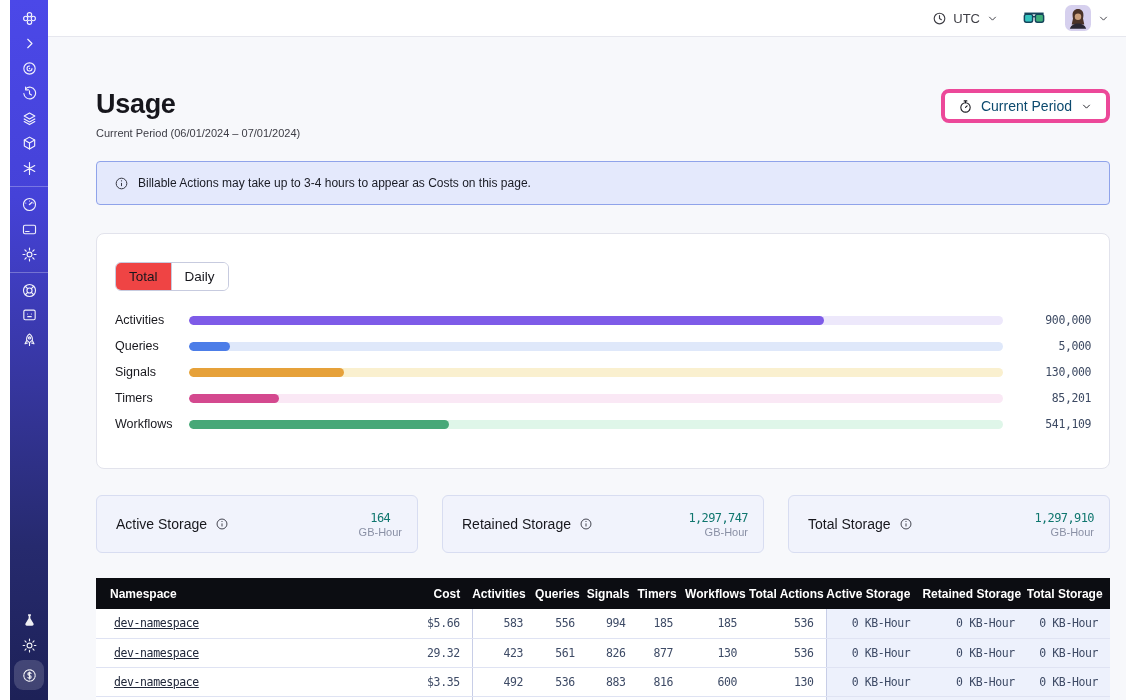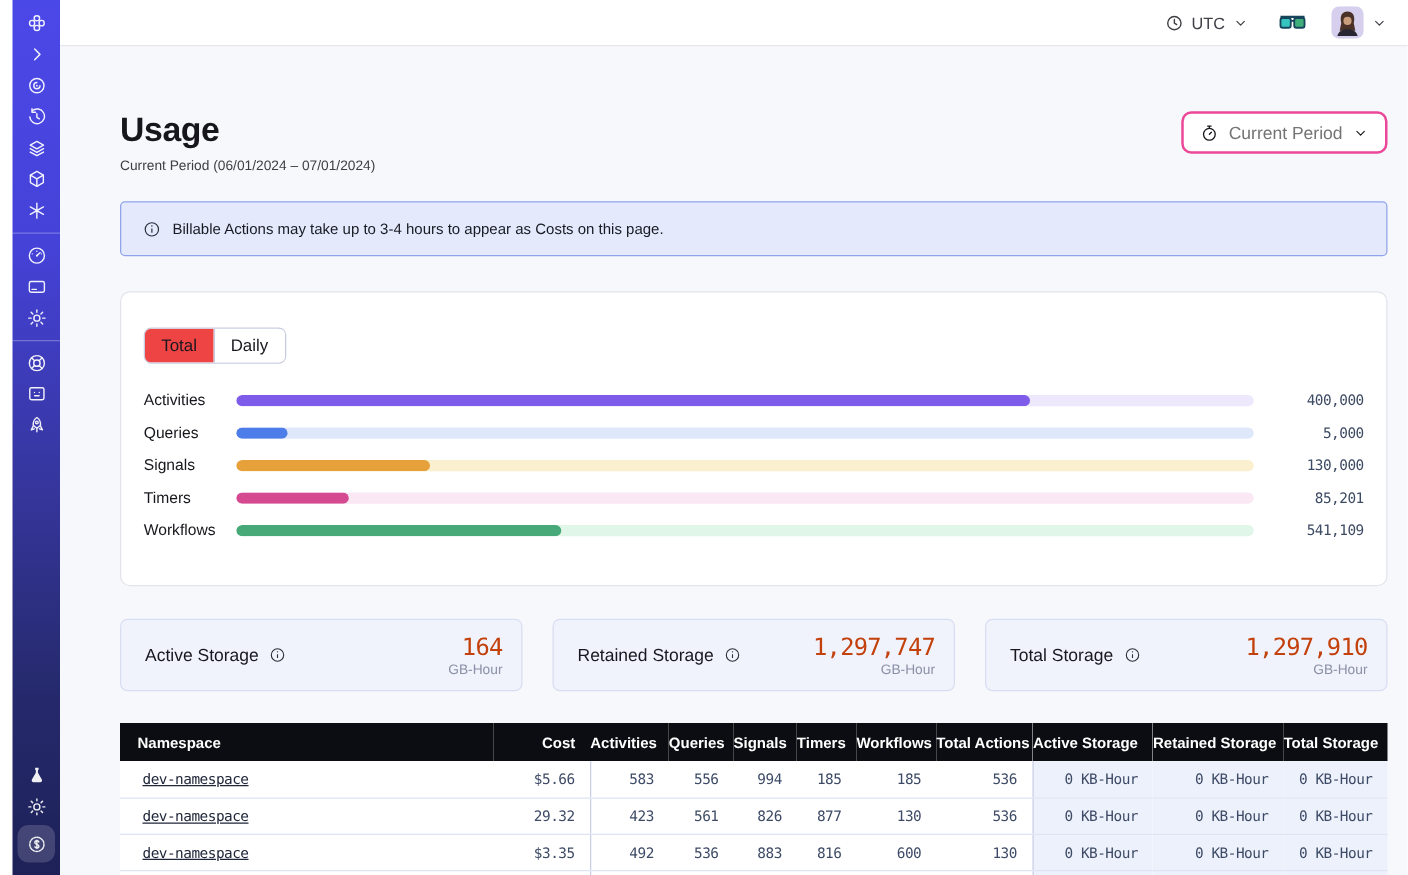--- a/index.html
+++ b/index.html
@@ -29,23 +29,23 @@
   .glasses { cursor:pointer; display:flex; margin-right:10px; }
   .avatar-wrap { display:flex; align-items:center; gap:6px; cursor:pointer; }
 
   
   .main { position:absolute; left:48px; right:0; top:37px; bottom:0; background:#f7f8fb; overflow:hidden; }
   .content { margin:0 16px 0 48px; }
 
   .page-head { display:flex; justify-content:space-between; align-items:flex-start; margin-top:52px; }
   .page-title { font-size:27px; font-weight:600; color:#16161c; letter-spacing:-.3px; }
   .page-sub { margin-top:7px; font-size:11px; color:#3d3d45; }
-  .period-btn { height:34px; background:#fff; border:2px solid #ec4899; border-radius:8px;
+  .period-btn { height:34px; background:#fff; border:4px solid #ec4899; border-radius:8px;
     display:flex; align-items:center; gap:8px; padding:0 13px; font-size:14px; font-weight:500;
-    color:#737373; cursor:pointer; }
+    color:#0c4a6e; cursor:pointer; }
   .period-btn svg { stroke:#17171d; fill:none; stroke-width:1.7; stroke-linecap:round; stroke-linejoin:round; }
 
   .banner { margin-top:22px; height:44px; background:#e4e9fc; border:1px solid #8fa3ea;
     border-radius:4px; display:flex; align-items:center; gap:9px; padding:0 17px;
     font-size:12px; color:#191b24; }
   .info-ic { flex:0 0 auto; display:flex; }
   .info-ic svg { stroke:#2b2d38; fill:none; stroke-width:1.5; }
 
   
   .card { margin-top:28px; background:#fff; border:1px solid #e2e3ec; border-radius:8px;
@@ -70,21 +70,21 @@
     align-items:center; justify-content:center; gap:4px; }
   .donut-val { font-family:"DejaVu Sans Mono",monospace; font-size:15px; color:#262b38; letter-spacing:-.5px; }
   .donut-lab { font-size:13.5px; color:#5c6b87; }
 
   
   .storage-row { margin-top:26px; display:flex; gap:24px; }
   .storage-card { flex:1; height:58px; background:#f1f3fc; border:1px solid #d8ddf1; border-radius:6px;
     display:flex; align-items:center; justify-content:space-between; padding:0 15px 0 19px; }
   .storage-label { display:flex; align-items:center; gap:8px; font-size:14px; color:#17171d; }
   .storage-right { text-align:right; }
-  .storage-val { font-family:"DejaVu Sans Mono",monospace; font-size:19px; color:#c2410c; letter-spacing:-.6px; }
+  .storage-val { font-family:"DejaVu Sans Mono",monospace; font-size:12px; color:#0f766e; letter-spacing:-.6px;text-align:center; }
   .storage-unit { font-size:11px; color:#8a90a5; margin-top:1px; }
 
   
   table { margin-top:25px; width:100%; border-collapse:collapse; table-layout:fixed; }
   thead th { background:#0c0d12; color:#fff; font-size:12px; font-weight:600; height:31px;
     text-align:right; padding-right:12px; white-space:nowrap; overflow:hidden; }
   thead th:first-child { text-align:left; padding-left:14px; }
   tbody td { background:#fff; height:29px; font-family:"DejaVu Sans Mono",monospace; font-size:11.5px;
     color:#3e4b66; text-align:right; padding-right:12px; border-bottom:1px solid #dfe3f3;
     white-space:nowrap; overflow:hidden; letter-spacing:-.4px; }
@@ -291,21 +291,21 @@
         <div class="tab">Daily</div>
       </div>
 
       <div class="chart-flex" style="margin-top:6px;height:150px">
         <div class="bars">
             <div class="bar-row">
               <span class="bar-label">Activities</span>
               <div class="bar-track" style="background: rgb(237, 232, 251);">
                 <div class="bar-fill" style="width: 78%; background: rgb(126, 91, 232);"></div>
               </div>
-              <span class="bar-value">400,000</span>
+              <span class="bar-value">900,000</span>
             </div>
             <div class="bar-row">
               <span class="bar-label">Queries</span>
               <div class="bar-track" style="background: rgb(223, 232, 250);">
                 <div class="bar-fill" style="width: 5%; background: rgb(76, 125, 232);"></div>
               </div>
               <span class="bar-value">5,000</span>
             </div>
             <div class="bar-row">
               <span class="bar-label">Signals</span>

